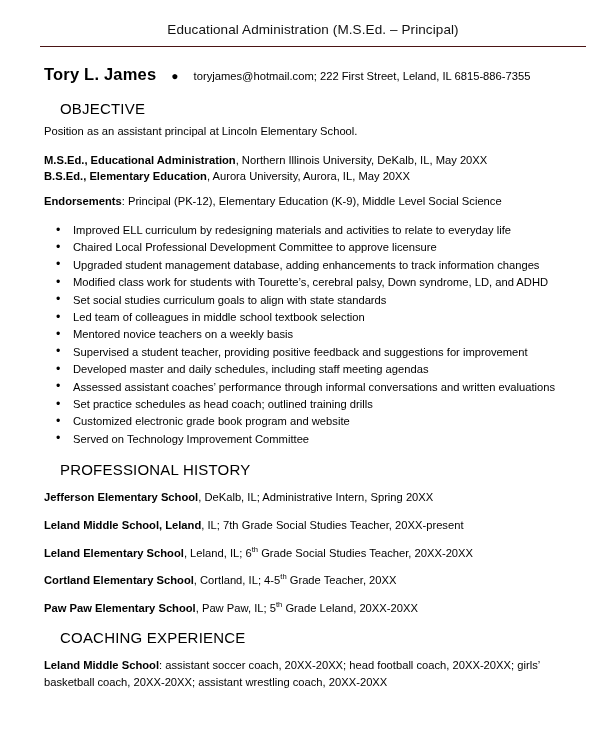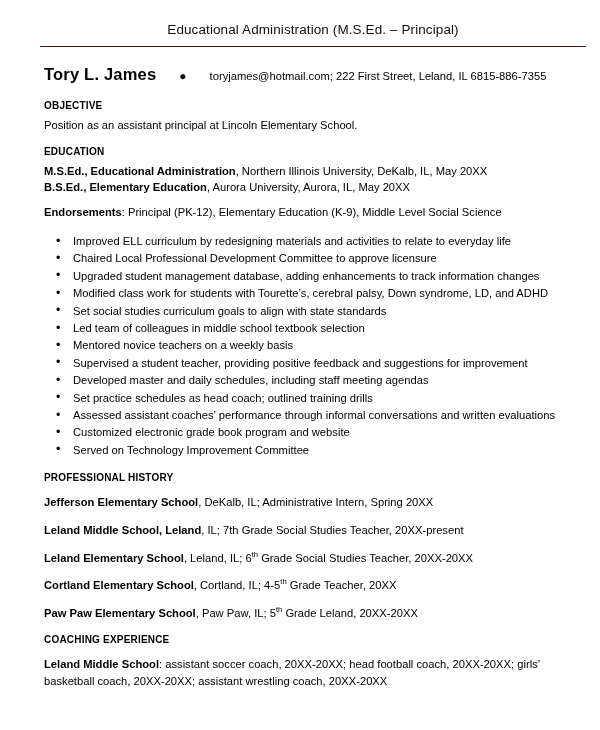--- a/index.html
+++ b/index.html
@@ -28,41 +28,41 @@
     padding-bottom: 9px;
     color: #111;
   }
   .rule {
     border-bottom: 1.4px solid #4a1414;
     margin: 0 -4px 18px -4px;
   }
   .name-line {
     display: flex;
     align-items: baseline;
-    gap: 22px;
+    gap: 14px;
     margin-bottom: 16px;
   }
   .name {
     font-size: 16.5px;
     font-weight: bold;
     letter-spacing: 0.2px;
   }
   .bullet-sep {
     font-size: 12px;
     line-height: 1;
     padding: 0 1px;
   }
   .contact {
     font-size: 11.2px;
   }
   .section-head {
-    font-size: 10px;
-    font-weight: bold;
+    font-size: 15px;
+    font-weight: normal;
     letter-spacing: 0.2px;
-    margin: 0 0 6px 0;
+    margin: 0 0 6px 16px;
   }
   .section {
     margin-bottom: 13px;
   }
   .body-line {
     font-size: 11.2px;
     line-height: 16px;
     margin: 0;
   }
   .body-line + .body-line {
@@ -118,21 +118,20 @@
     <span class="bullet-sep">●</span>
     <span class="contact">toryjames@hotmail.com; 222 First Street, Leland, IL 6815-886-7355</span>
   </div>
 
   <div class="section">
     <div class="section-head">OBJECTIVE</div>
     <p class="body-line">Position as an assistant principal at Lincoln Elementary School.</p>
   </div>
 
   <div class="section">
-    <div class="section-head">EDUCATION</div>
     <p class="body-line">
       <span class="b">M.S.Ed., Educational Administration</span><span>, Northern Illinois University, DeKalb, IL, May 20XX</span>
     </p>
     <p class="body-line">
       <span class="b">B.S.Ed., Elementary Education</span><span>, Aurora University, Aurora, IL, May 20XX</span>
     </p>
     <div class="spacer-sm"></div>
     <p class="body-line">
       <span class="b">Endorsements</span><span>: Principal (PK-12), Elementary Education (K-9), Middle Level Social Science</span>
     </p>
@@ -142,22 +141,22 @@
     <ul class="bullets">
       <li>Improved ELL curriculum by redesigning materials and activities to relate to everyday life</li>
       <li>Chaired Local Professional Development Committee to approve licensure</li>
       <li>Upgraded student management database, adding enhancements to track information changes</li>
       <li>Modified class work for students with Tourette’s, cerebral palsy, Down syndrome, LD, and ADHD</li>
       <li>Set social studies curriculum goals to align with state standards</li>
       <li>Led team of colleagues in middle school textbook selection</li>
       <li>Mentored novice teachers on a weekly basis</li>
       <li>Supervised a student teacher, providing positive feedback and suggestions for improvement</li>
       <li>Developed master and daily schedules, including staff meeting agendas</li>
+      <li>Assessed assistant coaches’ performance through informal conversations and written evaluations</li>
       <li>Set practice schedules as head coach; outlined training drills</li>
-      <li>Assessed assistant coaches’ performance through informal conversations and written evaluations</li>
       <li>Customized electronic grade book program and website</li>
       <li>Served on Technology Improvement Committee</li>
     </ul>
   </div>
 
   <div class="section">
     <div class="section-head">PROFESSIONAL HISTORY</div>
     <p class="hist-line">
       <span class="b">Jefferson Elementary School</span><span>, DeKalb, IL; Administrative Intern, Spring 20XX</span>
     </p>

